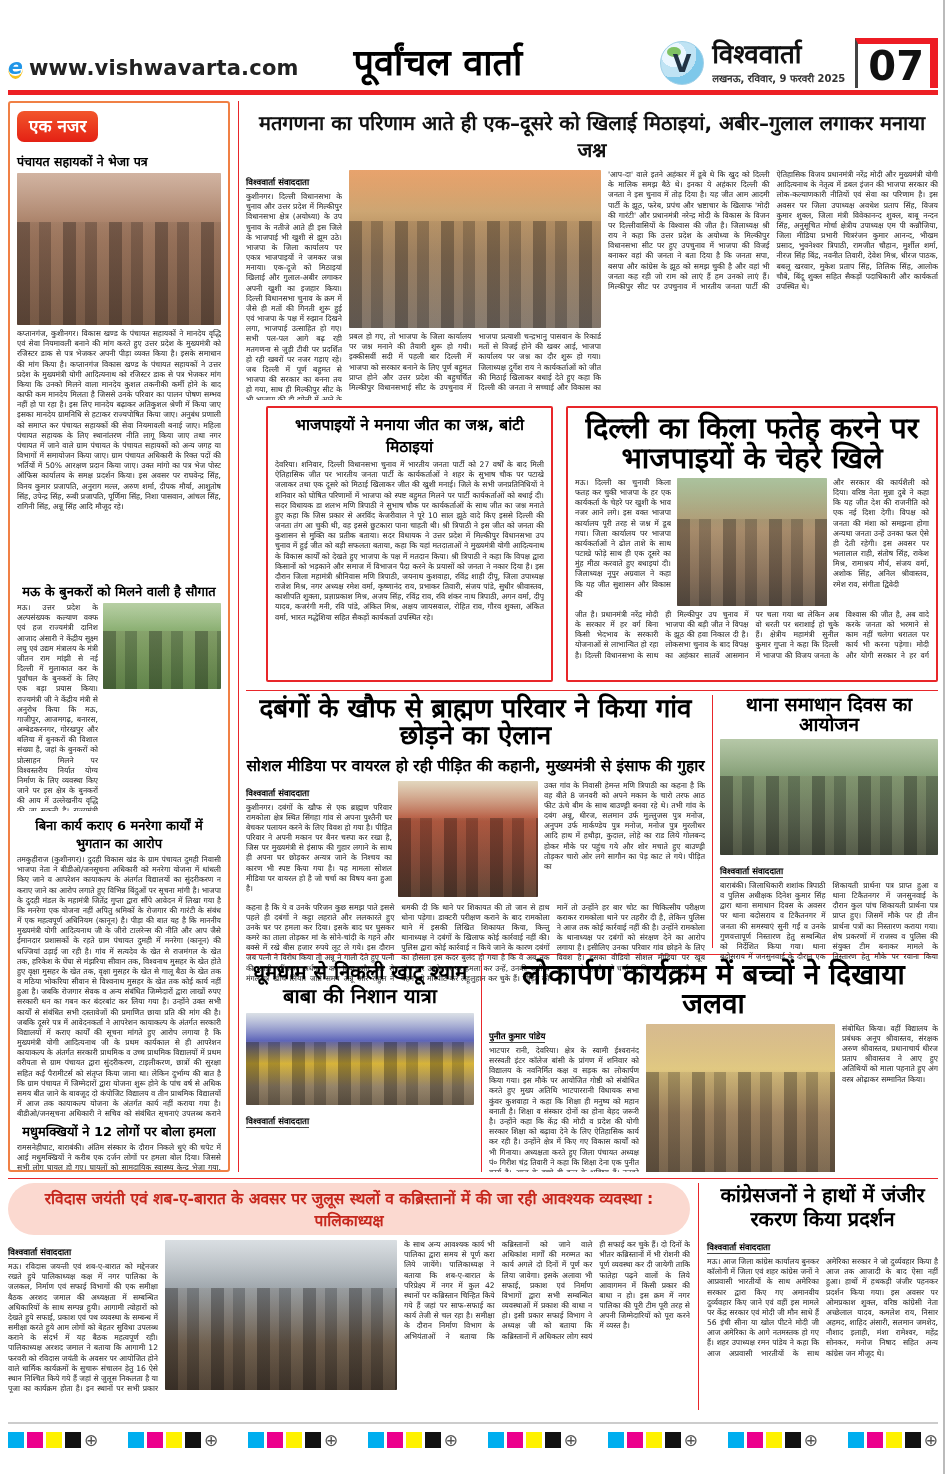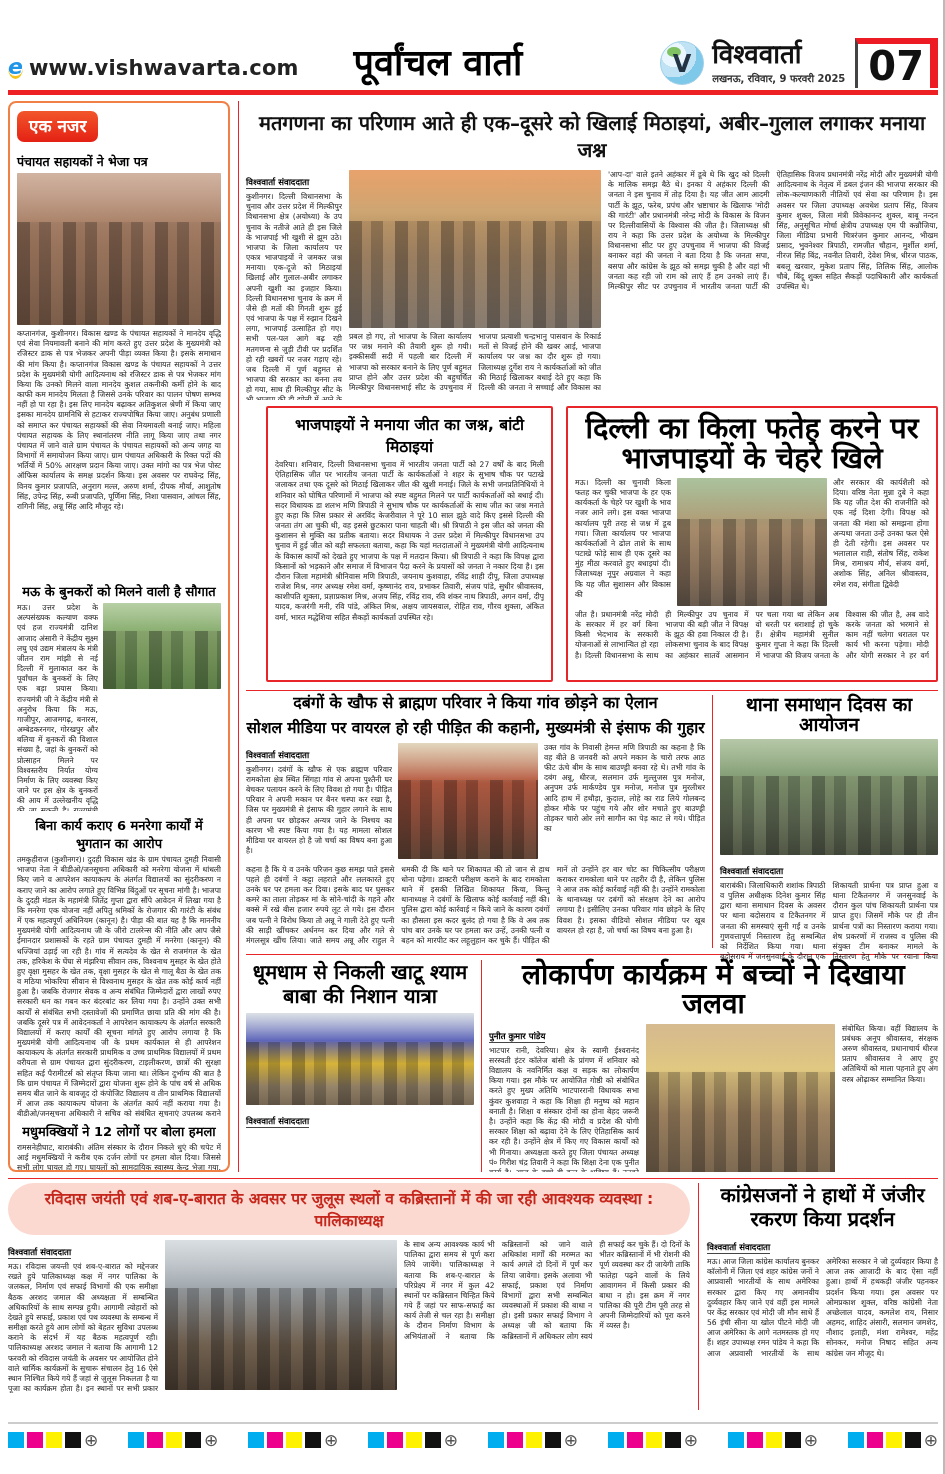--- a/index.html
+++ b/index.html
@@ -27,21 +27,21 @@
   .pageno { font-size:40px; font-weight:bold; color:#111; border-left:3px solid #444; padding:0 6px 0 10px;
             border-top:6px solid #ed1c24; border-right:8px solid #ed1c24; line-height:1.1; }
   .hdr-rule { height:5px; background:#ed2024; margin-top:2px; }
 
   
   .row1 { display:flex; gap:8px; margin-top:6px; height:1071px; }
   .row2 { display:flex; margin-top:6px; height:232px; border-top:1px solid #e8262a; padding-top:4px; }
   .printbar { margin-top:12px; border-top:2px solid #ccc; padding-top:8px; display:flex; justify-content:space-between; }
 
   
-  .sidebar { width:222px; border:2px solid #f08045; border-radius:8px; padding:6px 7px; overflow:hidden; background:#fff; }
+  .sidebar { width:222px; border:2px solid #f08045; border-radius:3px; padding:6px 7px; overflow:hidden; background:#fff; }
   .eknazar { background:linear-gradient(180deg,#f2562b,#e42114); color:#fff; font-weight:bold; font-size:17px;
              border-radius:7px; padding:3px 12px 5px; display:inline-block; margin:2px 0 6px; }
   .sb-title { font-size:12.5px; font-weight:bold; color:#000; margin:5px 0 3px; }
   .sb-title.ctr { text-align:center; font-size:13px; }
   .hbody { font-size:7.6px; line-height:1.34; text-align:justify; color:#1a1a1a; overflow:hidden; }
   .photo { position:relative; overflow:hidden; border-radius:1px; }
   .photo::before { content:""; position:absolute; left:0; right:0; bottom:0; height:68%;
       background:repeating-linear-gradient(90deg, rgba(25,20,18,.38) 0 13px, rgba(90,70,55,.18) 13px 22px, rgba(25,20,18,.30) 22px 34px, rgba(120,100,80,.15) 34px 46px); }
   .photo::after { content:""; position:absolute; left:0; right:0; top:0; height:34%;
       background:linear-gradient(180deg, rgba(255,255,255,.25), rgba(255,255,255,0)); }
@@ -63,21 +63,21 @@
   .boxrow { display:flex; gap:13px; margin-top:8px; height:276px;padding-left:20px; }
   .artbox { border:2px solid #e8262a; border-radius:2px; padding:5px 7px; overflow:hidden; background:#fff; }
   .box1 { width:287px; }
   .box1-title { font-size:15.5px; font-weight:bold; text-align:center; margin-bottom:3px; }
   .box2 { flex:1; }
   .box2-title { font-size:29px; font-weight:bold; text-align:center; line-height:1.05; margin-bottom:4px; }
   .box2-mid { display:flex; gap:6px; height:128px; margin-bottom:4px; }
 
   .secrow { display:flex; margin-top:8px; border-top:1px solid #e8262a; padding-top:4px; height:258px; }
   .dabang { width:466px; padding-right:7px; }
-  .dabang-h { font-size:16px; font-weight:bold; text-align:center; line-height:1.05; }
+  .dabang-h { font-size:26px; font-weight:bold; text-align:center; line-height:1.05; }
   .dabang-sub { font-size:15.5px; font-weight:bold; text-align:center; margin-top:4px; }
   .dabang-mid { display:flex; gap:6px; margin-top:5px; height:118px; }
   .thana { flex:1; border-left:1px solid #e8262a; padding-left:7px; }
   .thana-h { font-size:19px; font-weight:bold; text-align:center; line-height:1.05; }
 
   .secrow2 { display:flex; margin-top:6px; border-top:1px solid #e8262a; padding-top:5px; height:272px; }
   .khatu { width:235px; padding-right:7px; }
   .khatu-h { font-size:20px; font-weight:bold; text-align:center; line-height:1.2; }
   .lokarpan { flex:1; border-left:1px solid #e8262a; padding-left:7px; }
   .lok-h { font-size:28px; font-weight:bold; text-align:center; line-height:1.05; }

